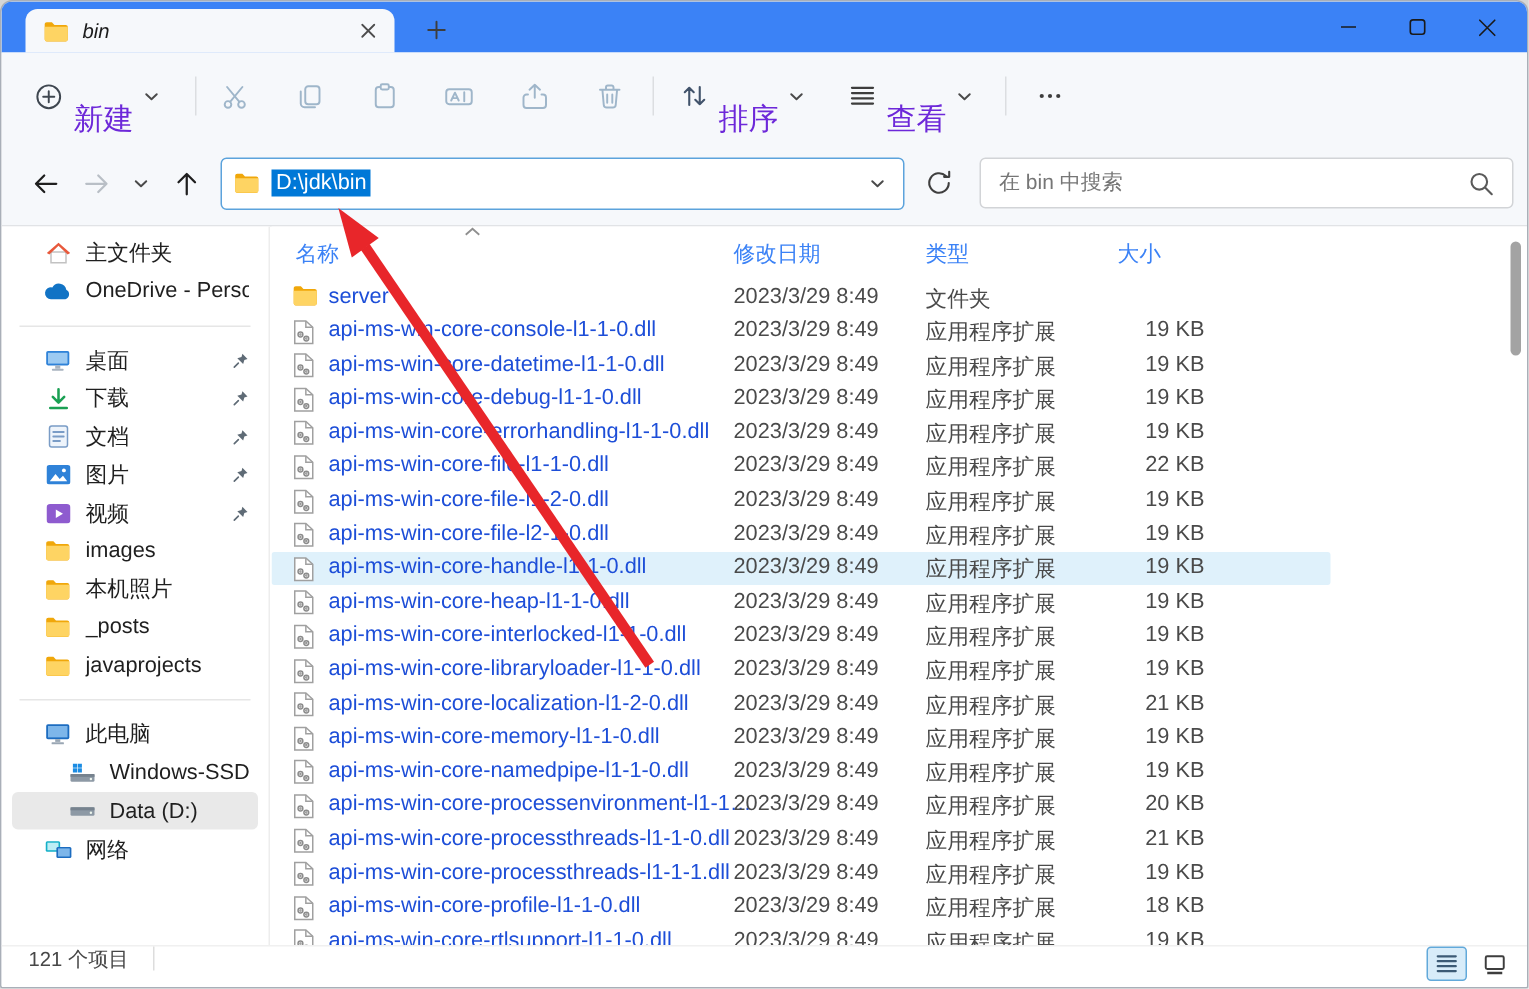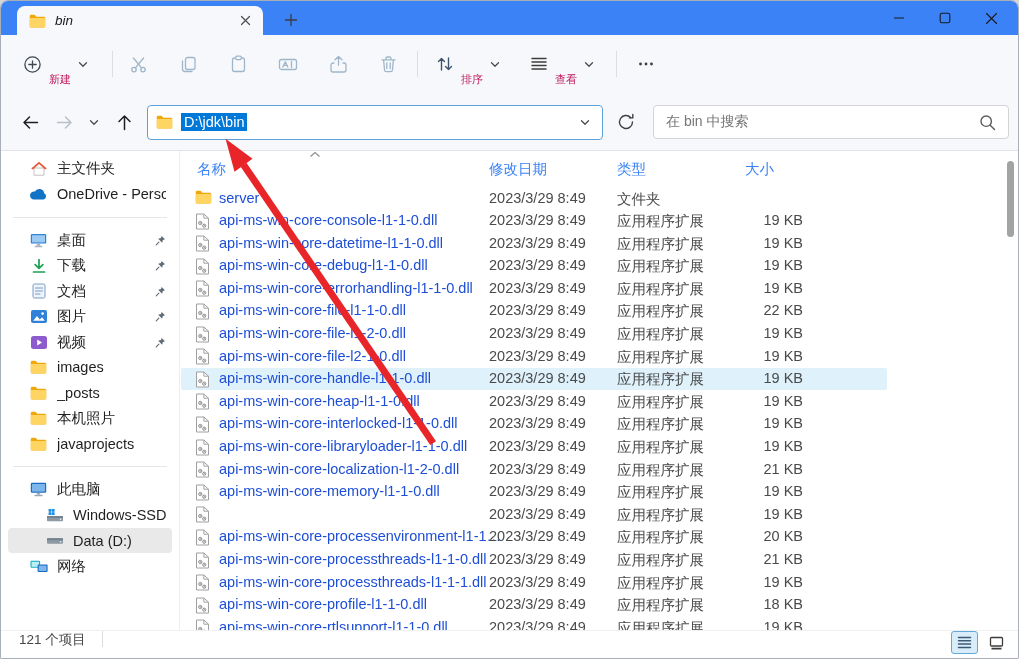--- a/index.html
+++ b/index.html
@@ -17,21 +17,21 @@
   .tab-close{width:20px;height:20px;display:flex;align-items:center;justify-content:center;border-radius:4px;}
   .newtab{position:absolute;left:279px;top:8px;width:22px;height:22px;display:flex;align-items:center;justify-content:center;border-radius:4px;}
   .win-controls{position:absolute;right:4px;top:0;height:34px;display:flex;}
   .wc{width:46px;height:34px;display:flex;align-items:center;justify-content:center;}
   
   .chrome{position:absolute;top:34px;left:0;right:0;height:116px;background:#f6f8fb;border-bottom:1px solid #e1e3e6;}
   .cmdbar{position:absolute;top:0;left:0;right:0;height:58px;display:flex;align-items:center;padding-left:22px;}
   .cmd-group{display:flex;align-items:center;gap:7px;}
   .cmd-sep{width:1px;height:26px;background:#dcdee1;}
   .cmd-ic{width:50px;height:36px;display:flex;align-items:center;justify-content:center;border-radius:4px;}
-  .cmd-label{font-size:11px;color:#be185d;margin-top:30px;}
+  .cmd-label{font-size:20px;color:#6d28d9;margin-top:30px;}
   .addrrow{position:absolute;top:58px;left:0;right:0;height:58px;display:flex;align-items:center;padding-left:12px;}
   .navbtn{height:32px;display:flex;align-items:center;justify-content:center;border-radius:4px;}
   .addrbox{width:456px;height:35px;margin-left:6px;background:#fff;border:1px solid #5ca3dc;border-radius:4px;
            display:flex;align-items:center;padding:0 8px;}
   .addr-sel{background:#0078d7;color:#fff;font-size:14.5px;padding:1px 3px;margin-left:8px;white-space:nowrap;}
   .addr-chev{margin-left:auto;margin-right:4px;display:flex;}
   .refreshbtn{width:36px;height:32px;margin-left:5px;display:flex;align-items:center;justify-content:center;border-radius:4px;}
   .searchbox{width:356px;height:34px;margin-left:9px;background:#fff;border:1px solid #d2d4d7;border-radius:4px;
              display:flex;align-items:center;padding:0 12px;text-align:right;}
   .search-ph{font-size:14px;color:#767676;}
@@ -400,30 +400,30 @@
         </span>
         <span class="sb-lb">images</span>
       </div>
       <div class="sb-item">
         <span class="sb-ic">
           <svg width="17" height="14" viewBox="0 0 17 14">
             <path d="M.8 2.2C.8 1.4 1.4.8 2.2.8h3.4l1.7 1.9h7.5c.8 0 1.4.6 1.4 1.4v8.1c0 .8-.6 1.4-1.4 1.4H2.2c-.8 0-1.4-.6-1.4-1.4z" fill="#f0a70a"></path>
             <path d="M.8 3.9h15.4v8.2c0 .8-.6 1.4-1.4 1.4H2.2c-.8 0-1.4-.6-1.4-1.4z" fill="#fed463"></path>
           </svg>
         </span>
-        <span class="sb-lb">_posts</span>
+        <span class="sb-lb">本机照片</span>
       </div>
       <div class="sb-item">
         <span class="sb-ic">
           <svg width="17" height="14" viewBox="0 0 17 14">
             <path d="M.8 2.2C.8 1.4 1.4.8 2.2.8h3.4l1.7 1.9h7.5c.8 0 1.4.6 1.4 1.4v8.1c0 .8-.6 1.4-1.4 1.4H2.2c-.8 0-1.4-.6-1.4-1.4z" fill="#f0a70a"></path>
             <path d="M.8 3.9h15.4v8.2c0 .8-.6 1.4-1.4 1.4H2.2c-.8 0-1.4-.6-1.4-1.4z" fill="#fed463"></path>
           </svg>
         </span>
-        <span class="sb-lb">本机照片</span>
+        <span class="sb-lb">_posts</span>
       </div>
       <div class="sb-item">
         <span class="sb-ic">
           <svg width="17" height="14" viewBox="0 0 17 14">
             <path d="M.8 2.2C.8 1.4 1.4.8 2.2.8h3.4l1.7 1.9h7.5c.8 0 1.4.6 1.4 1.4v8.1c0 .8-.6 1.4-1.4 1.4H2.2c-.8 0-1.4-.6-1.4-1.4z" fill="#f0a70a"></path>
             <path d="M.8 3.9h15.4v8.2c0 .8-.6 1.4-1.4 1.4H2.2c-.8 0-1.4-.6-1.4-1.4z" fill="#fed463"></path>
           </svg>
         </span>
         <span class="sb-lb">javaprojects</span>
       </div>
@@ -743,20 +743,21 @@
               <path d="M1.5 1h7.4l4.6 4.2V16h-12z" fill="#fff" stroke="#a0a0a0"></path>
               <path d="M8.9 1v4.2h4.6" fill="none" stroke="#a0a0a0"></path>
               <g fill="none" stroke="#8c8c8c">
                 <circle cx="5.3" cy="10" r="1.6"></circle>
                 <circle cx="9.2" cy="12.7" r="1.6"></circle>
                 <circle cx="5.3" cy="10" r="0.3"></circle>
                 <circle cx="9.2" cy="12.7" r="0.3"></circle>
               </g>
             </svg>
           </span>
+          <span class="f-name">api-ms-win-core-namedpipe-l1-1-0.dll</span>
           <span class="f-date">2023/3/29 8:49</span>
           <span class="f-type">应用程序扩展</span>
           <span class="f-size">19 KB</span>
         </div>
         <div class="row">
           <span class="f-ic">
             <svg width="15" height="17" viewBox="0 0 15 17">
               <path d="M1.5 1h7.4l4.6 4.2V16h-12z" fill="#fff" stroke="#a0a0a0"></path>
               <path d="M8.9 1v4.2h4.6" fill="none" stroke="#a0a0a0"></path>
               <g fill="none" stroke="#8c8c8c">

